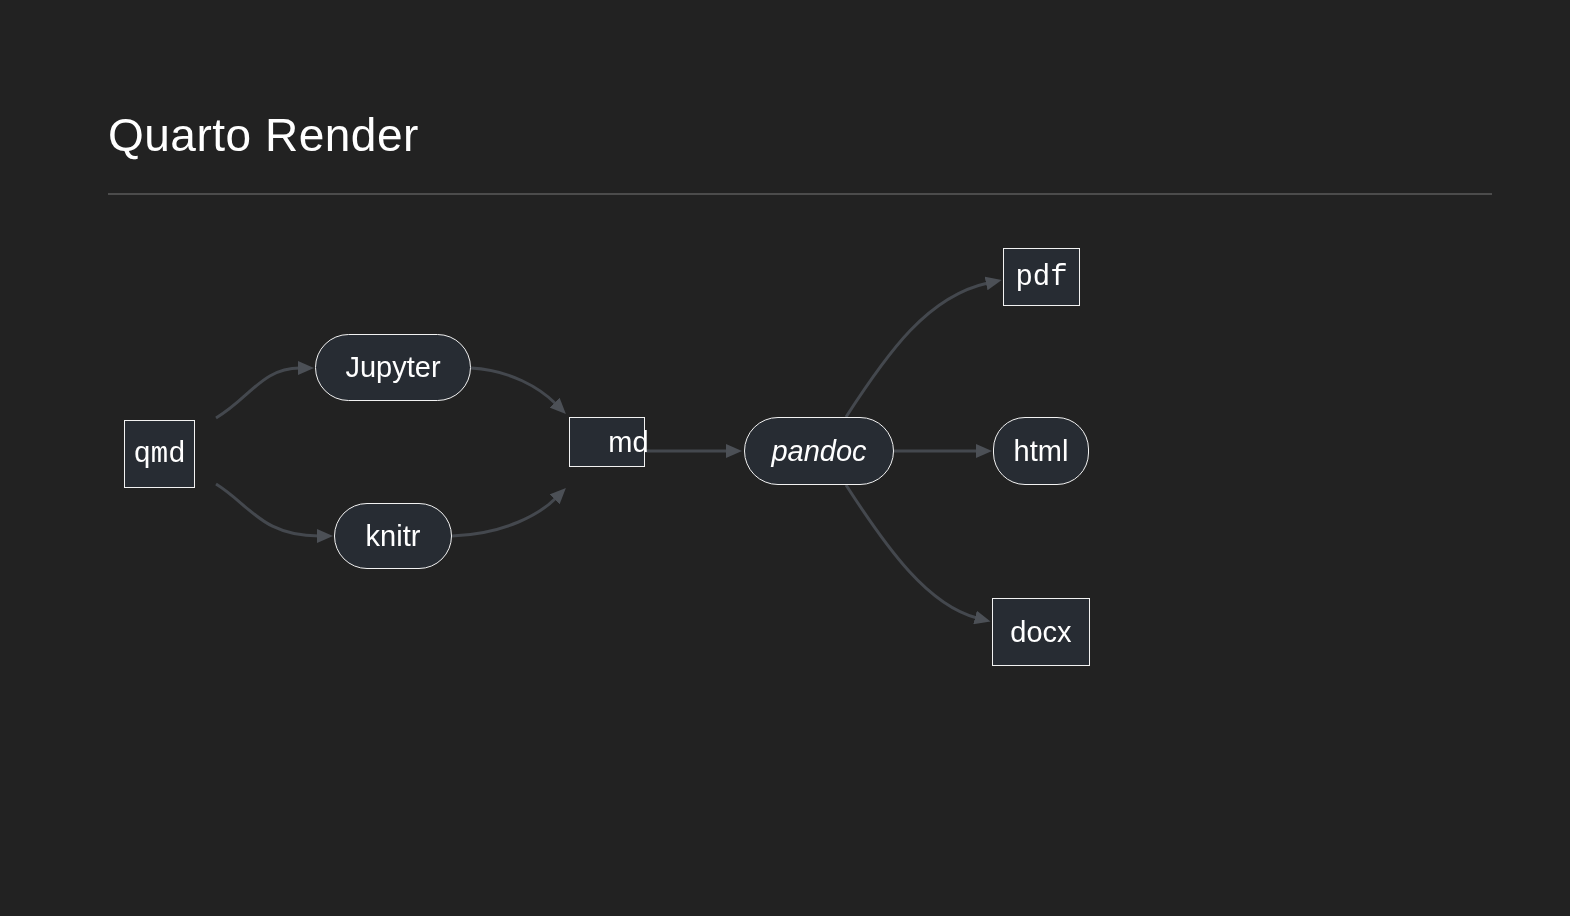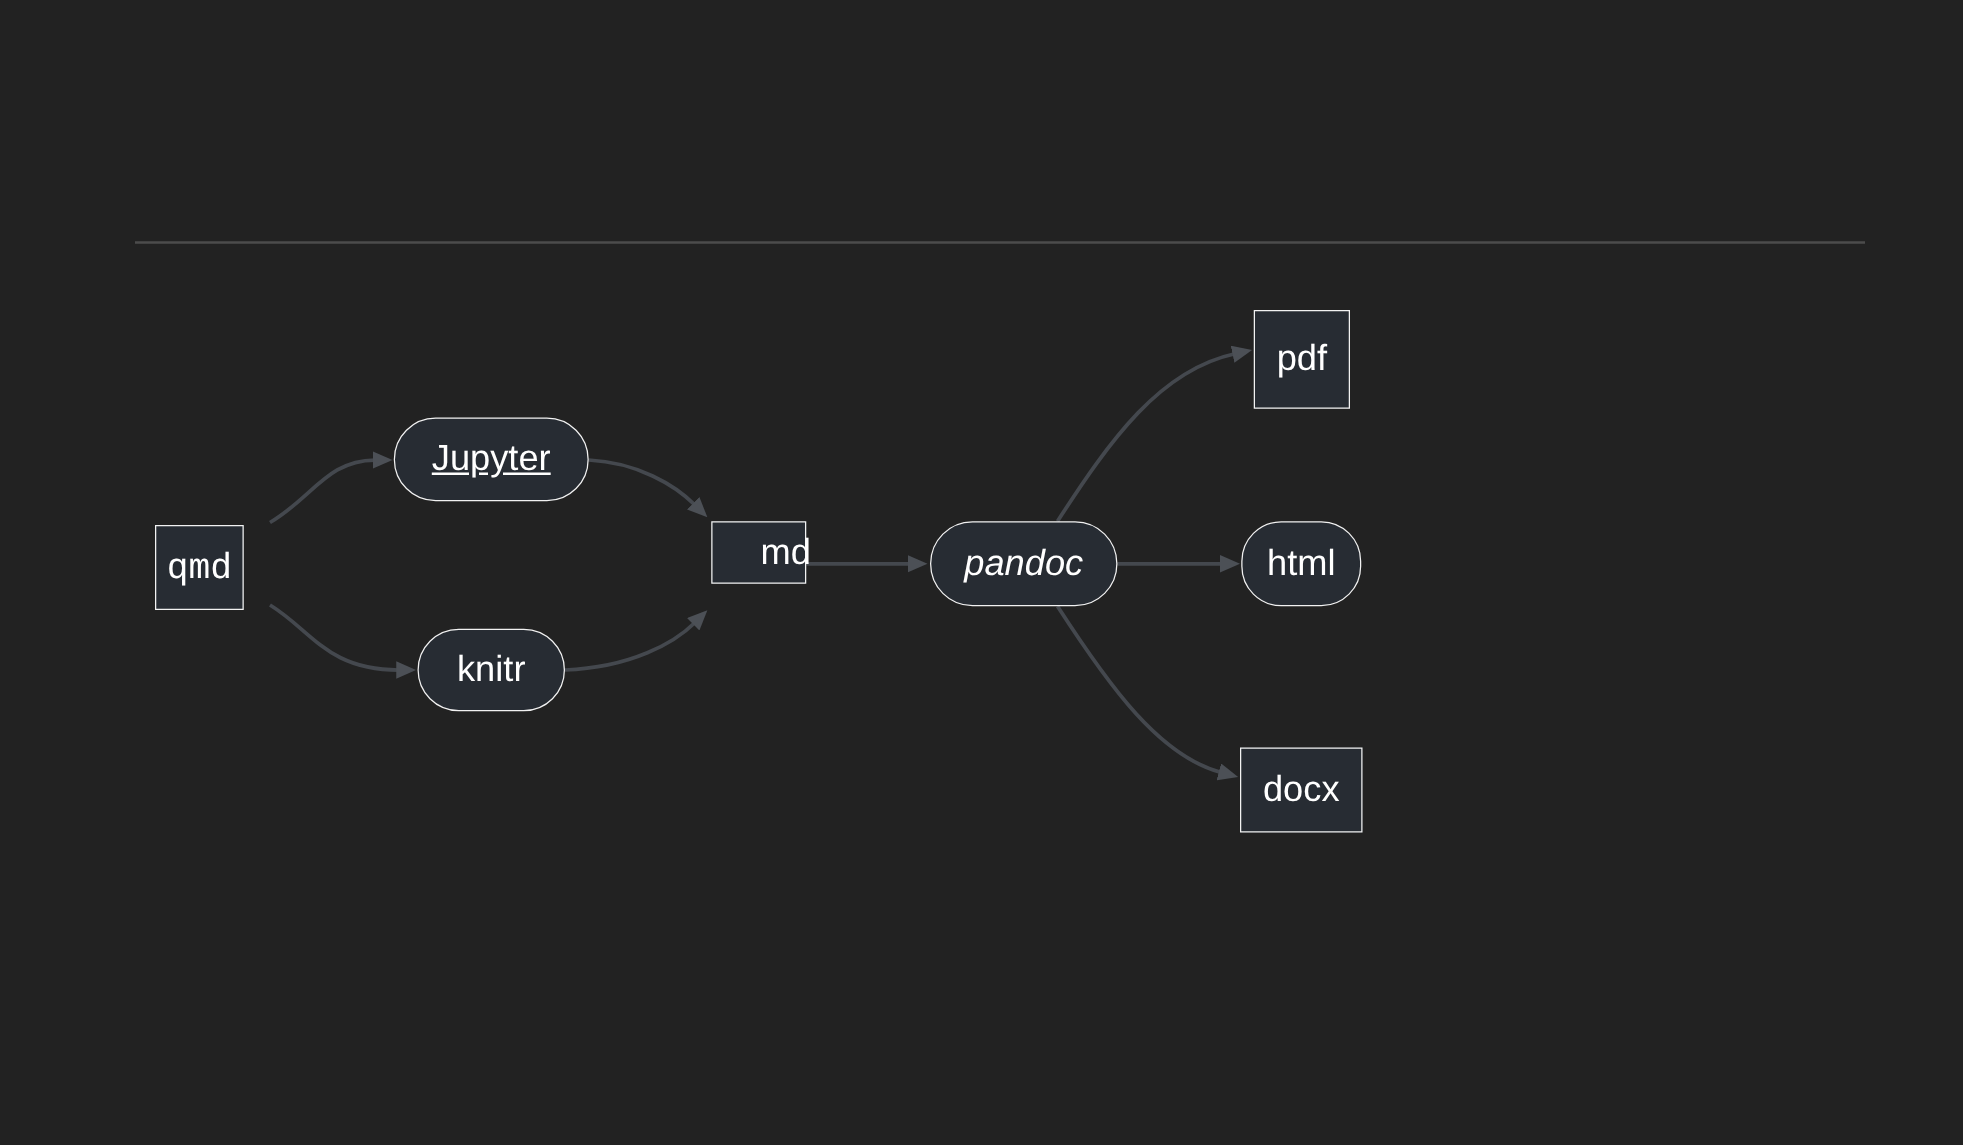--- a/index.html
+++ b/index.html
@@ -77,20 +77,21 @@
     text-decoration: underline;
     text-decoration-thickness: 2px;
     text-underline-offset: 6px;
   }
 </style>
 </head>
 <body>
 
 <div class="stage">
 
+  <h1 class="page-title">Quarto Render</h1>
 
   <div class="title-divider"></div>
 
   <svg class="edges" xmlns="http://www.w3.org/2000/svg">
     <defs>
       <marker id="arrow" markerUnits="userSpaceOnUse" markerWidth="16" markerHeight="14" viewBox="0 0 16 14" refX="2" refY="7" orient="auto">
         <path d="M0,0 L16,7 L0,14 Z" fill="#4c5056"></path>
       </marker>
     </defs>
     <g id="edge-layer">
@@ -102,33 +103,33 @@
         <path d="M 846 417 C 888 352, 928 296, 988 283" class="edge" marker-end="url(#arrow)"></path>
         <path d="M 894 451 L 978 451" class="edge" marker-end="url(#arrow)"></path>
         <path d="M 846 485 C 888 550, 928 605, 977 618" class="edge" marker-end="url(#arrow)"></path>
       </g>
   </svg>
 
   <div id="node-layer">
       <div class="node rect" style="left: 124px; top: 420px; width: 71px; height: 68px; font-family: Liberation Mono, monospace;">
         <span>qmd</span>
       </div>
-      <div class="node pill" style="left: 315px; top: 334px; width: 156px; height: 67px; text-decoration: underline;">
+      <div class="node pill" style="left: 315px; top: 334px; width: 156px; height: 67px;">
         <span>Jupyter</span>
       </div>
       <div class="node pill" style="left: 334px; top: 503px; width: 118px; height: 66px;">
         <span>knitr</span>
       </div>
       <div class="node rect" style="left: 569px; top: 417px; width: 76px; height: 50px; padding-left: 43px;">
         <span>md</span>
       </div>
       <div class="node pill" style="left: 744px; top: 417px; width: 150px; height: 68px; font-style: italic;">
         <span>pandoc</span>
       </div>
-      <div class="node rect" style="left: 1003px; top: 248px; width: 77px; height: 79px;">
+      <div class="node rect" style="left: 1003px; top: 248px; width: 77px; height: 58px; font-family: Liberation Mono, monospace;">
         <span>pdf</span>
       </div>
       <div class="node rect" style="left: 993px; top: 417px; width: 96px; height: 68px; border-radius: 32px;">
         <span>html</span>
       </div>
       <div class="node rect" style="left: 992px; top: 586px; width: 98px; height: 68px; margin-top: 12px;">
         <span>docx</span>
       </div>
     </div>
 

